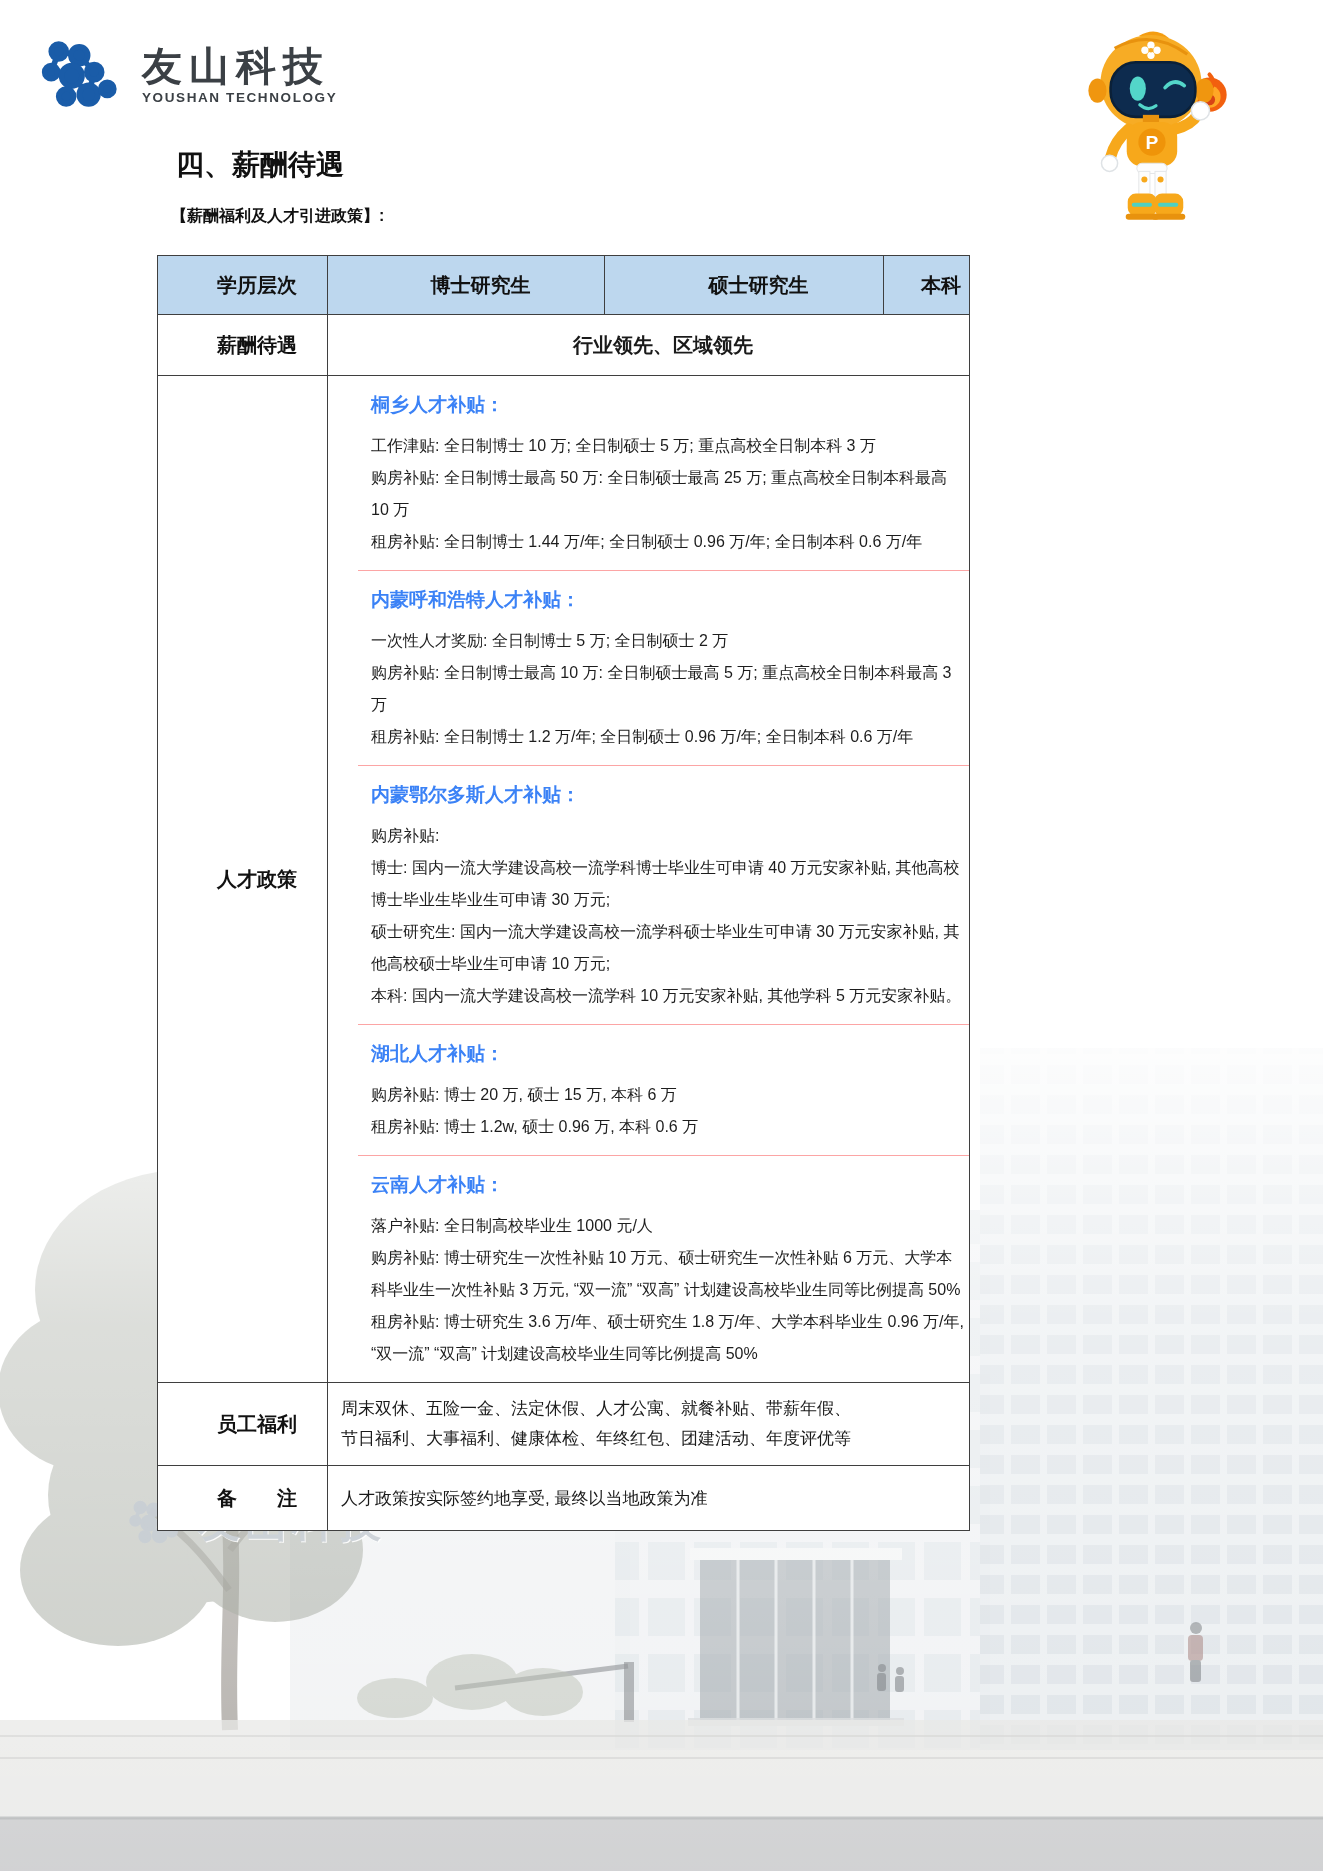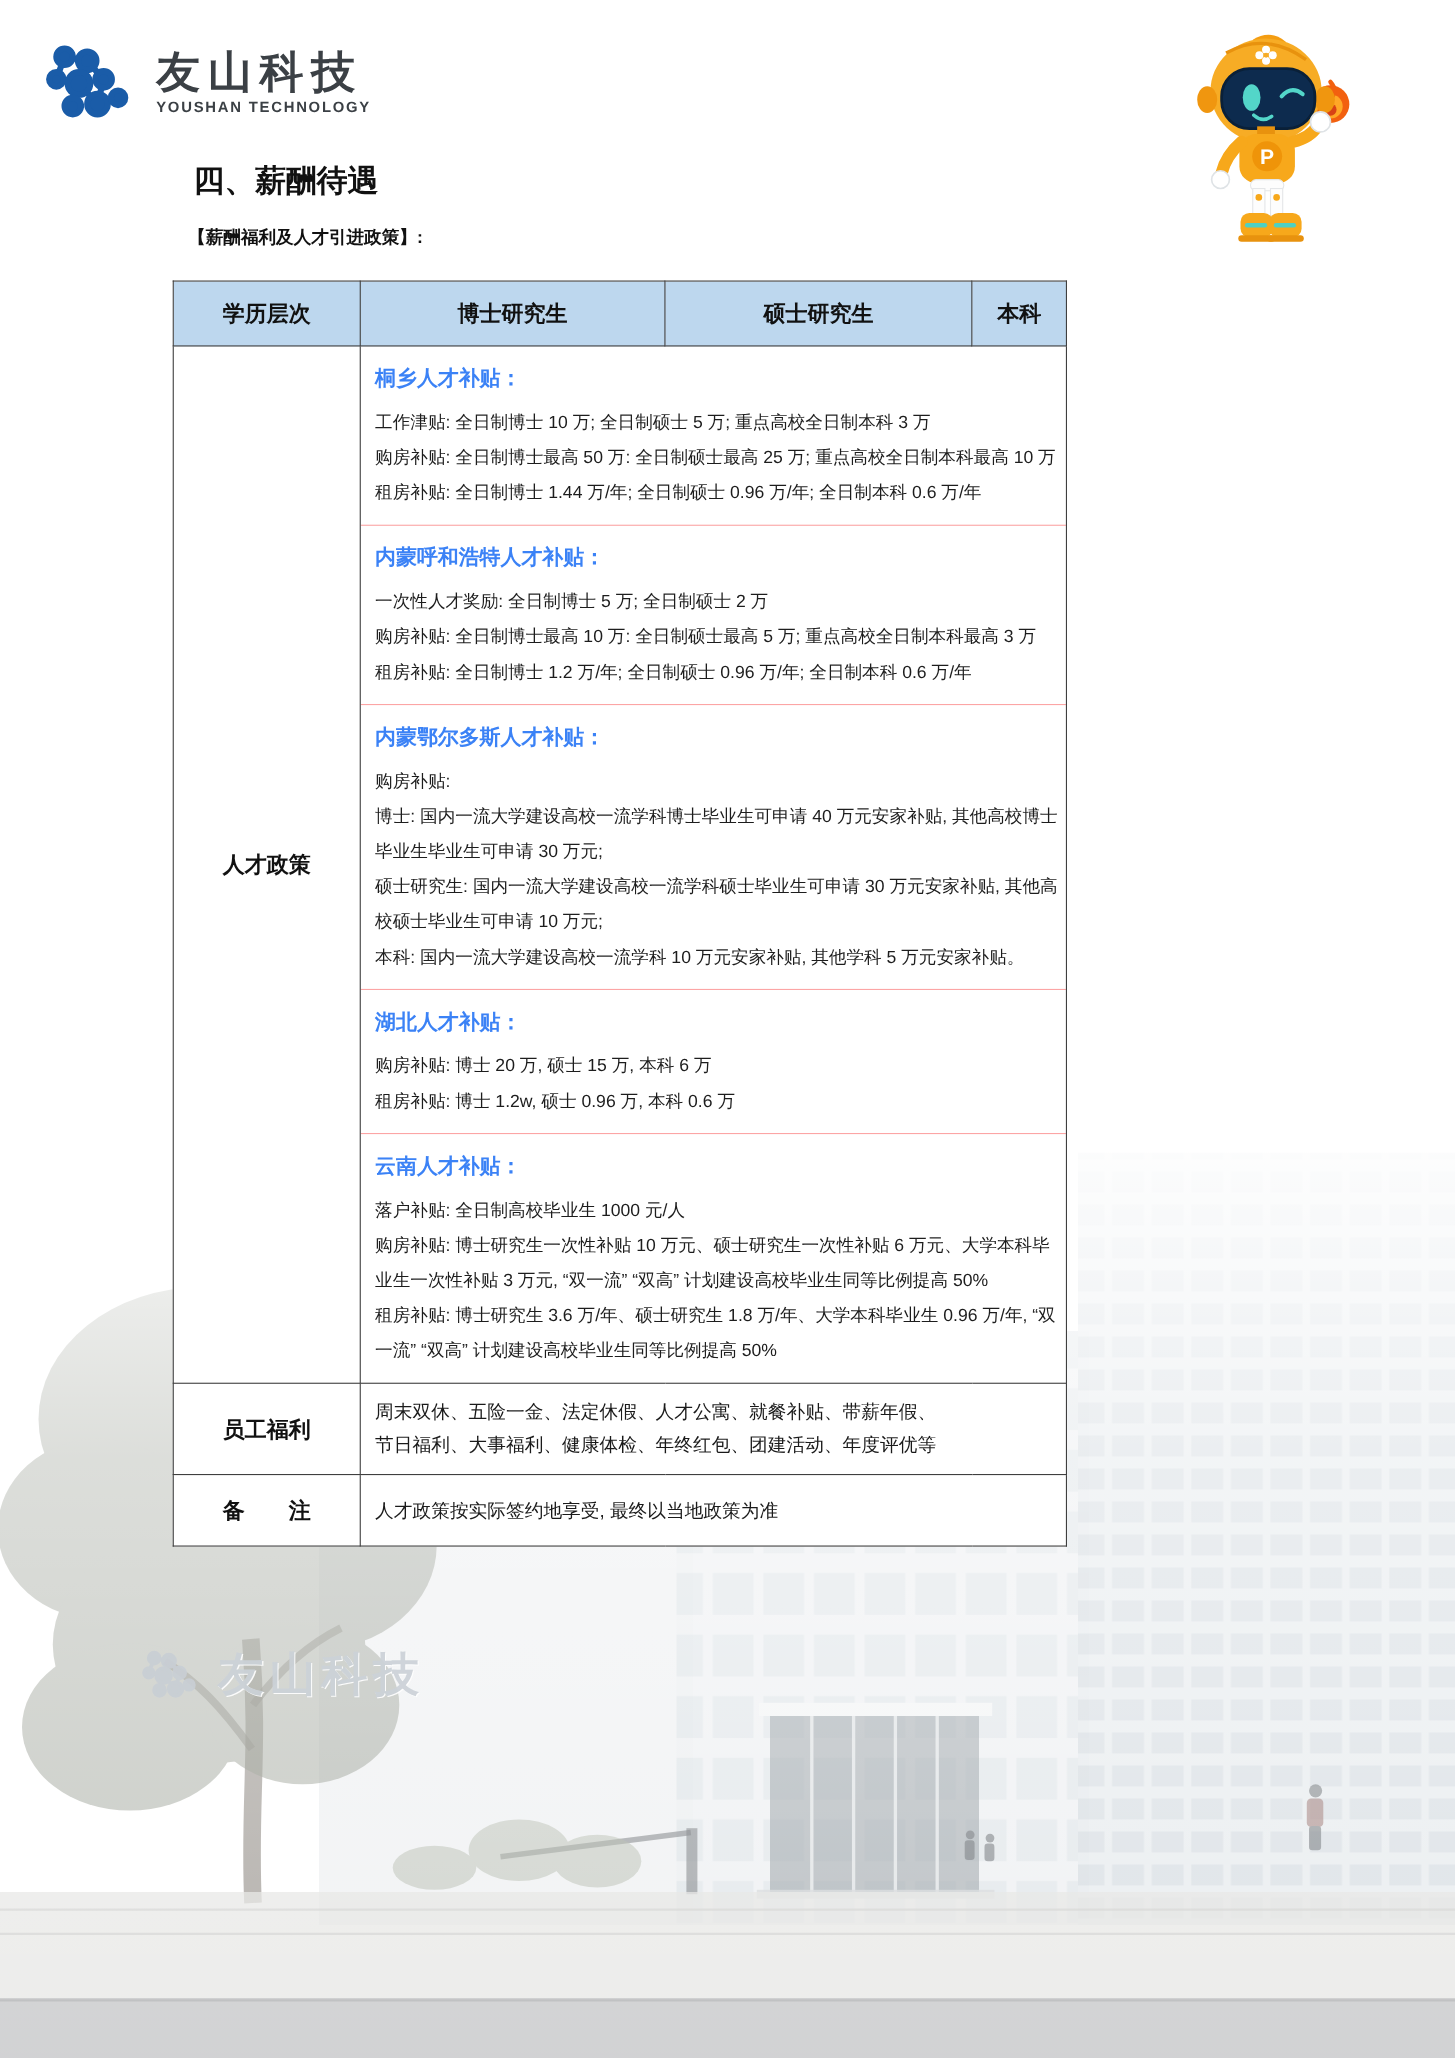--- a/index.html
+++ b/index.html
@@ -16,21 +16,21 @@
   
   .mascot{position:absolute;left:1080px;top:24px;width:152px;height:212px;}
   
   .sec-title{position:absolute;left:176px;top:146px;font-size:28px;font-weight:800;color:#111;margin:0;}
   .sub-title{position:absolute;left:171px;top:206px;font-size:16px;font-weight:800;color:#111;margin:0;}
   
   table.comp{
     position:absolute;left:157px;top:255px;width:812px;
     border-collapse:collapse;background:#fff;table-layout:fixed;z-index:3;
   }
-  table.comp td{border:1px solid #3f3f3f;vertical-align:middle;}
+  table.comp td{border:1px solid #3f3f3f;vertical-align:middle;padding-left:30px;}
   tr.hdr td{
     background:#bdd7ee;height:56px;text-align:center;
     font-size:20px;font-weight:800;color:#111;
   }
   td.lbl{
     text-align:center;font-size:20px;font-weight:800;color:#111;background:#fff;
   }
   tr.salary td{height:58px;}
   tr.salary .val{text-align:center;font-size:20px;font-weight:800;background:#fff;}
   td.policy-content{padding:0;background:#fff;}
@@ -245,20 +245,24 @@
         <col style="width:279px">
         <col style="width:86px">
     </colgroup>
     <tbody>
         <tr class="hdr">
       <td>学历层次</td>
       <td>博士研究生</td>
       <td>硕士研究生</td>
       <td>本科</td>
     </tr>
+    <tr class="salary">
+      <td class="lbl">薪酬待遇</td>
+      <td class="val" colspan="3">行业领先、区域领先</td>
+    </tr>
     <tr>
       <td class="lbl">人才政策</td>
       <td class="policy-content" colspan="3">
         <div class="psec">
           <div class="t">桐乡人才补贴：</div>
           <div class="b">工作津贴: 全日制博士 10 万; 全日制硕士 5 万; 重点高校全日制本科 3 万
 购房补贴: 全日制博士最高 50 万: 全日制硕士最高 25 万; 重点高校全日制本科最高 10 万
 租房补贴: 全日制博士 1.44 万/年; 全日制硕士 0.96 万/年; 全日制本科 0.6 万/年</div>
         </div>
         <div class="psec">

